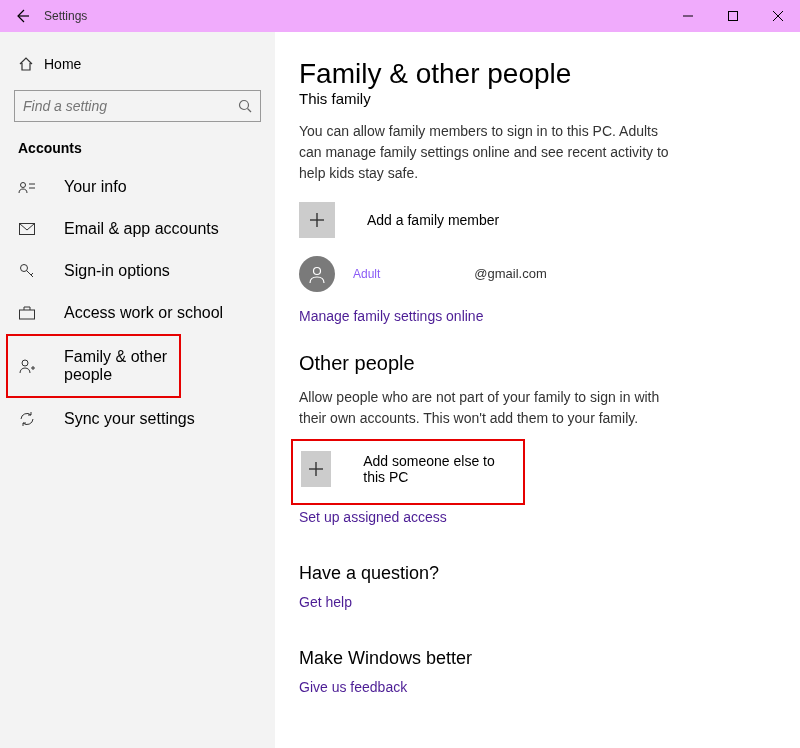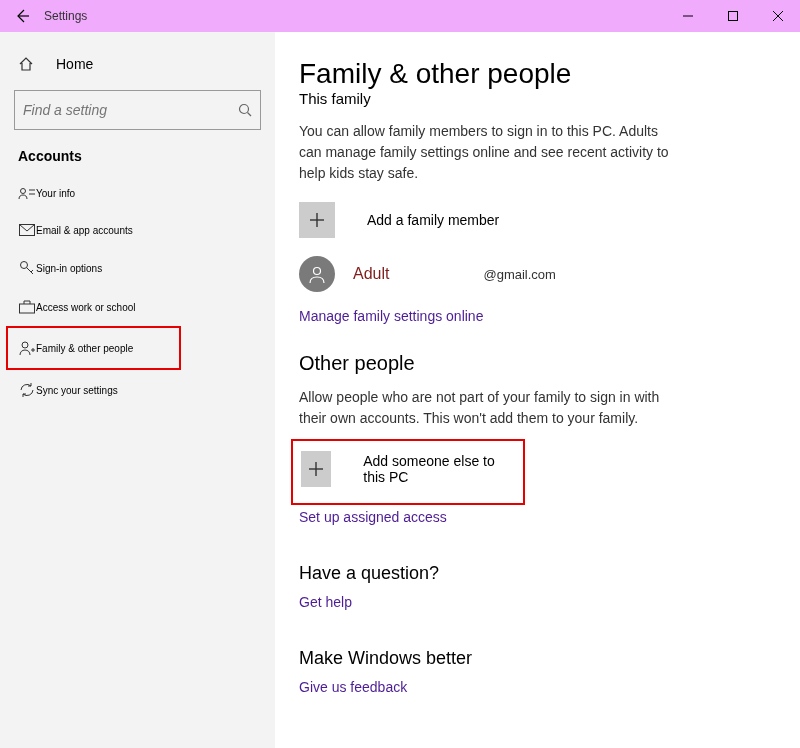--- a/index.html
+++ b/index.html
@@ -6,41 +6,41 @@
     body { font-family: "Segoe UI", Arial, sans-serif; font-size: 14px; color: #000; background: #fff; width: 800px; height: 748px; overflow: hidden; }
     .window { display: flex; flex-direction: column; width: 800px; height: 748px; }
     .titlebar { display: flex; align-items: center; height: 32px; background: #f0abfc; }
     .titlebar-left { display: flex; align-items: center; gap: 14px; padding-left: 14px; }
     .back-arrow { width: 16px; height: 16px; display: flex; align-items: center; justify-content: center; cursor: pointer; }
     .app-title { font-size: 12px; color: #333; }
     .titlebar-right { margin-left: auto; display: flex; }
     .win-btn { width: 45px; height: 32px; display: flex; align-items: center; justify-content: center; cursor: pointer; }
     .content { display: flex; flex: 1; min-height: 0; }
     .sidebar { width: 275px; background: #f3f3f3; padding-top: 18px; }
-    .home-row { display: flex; align-items: center; gap: 22px; padding: 6px 0 6px 18px; cursor: pointer; margin-bottom: 12px; }
+    .home-row { display: flex; align-items: center; gap: 10px; padding: 6px 0 6px 18px; cursor: pointer; margin-bottom: 12px; }
     .home-row span.label { font-size: 14px; }
     .search-wrap { margin: 0 14px 18px 14px; }
-    .search-box { display: flex; align-items: center; border: 1px solid #999; background: #f3f3f3; height: 40px; padding: 0 8px; }
+    .search-box { display: flex; align-items: center; border: 1px solid #999; background: #f3f3f3; height: 32px; padding: 0 8px; }
     .search-input { flex: 1; border: none; background: transparent; outline: none; font-size: 14px; font-style: italic; color: #666; }
     .section-header { font-weight: 600; font-size: 14px; padding: 0 0 10px 18px; }
-    .nav-item { display: flex; align-items: center; gap: 0; padding: 12px 0 12px 18px; cursor: pointer; font-size: 10px; }
+    .nav-item { display: flex; align-items: center; gap: 28px; padding: 12px 0 12px 18px; cursor: pointer; font-size: 16px; }
     .nav-item .icon-slot { width: 18px; display: flex; justify-content: center; }
     .highlight-red { border: 2px solid #e60000; }
     .nav-highlight { margin: 0 94px 0 6px; }
     .main { flex: 1; padding: 26px 40px 20px 24px; overflow-y: hidden; background: #fff; }
     h1.page-title { font-size: 28px; font-weight: 400; margin-bottom: 0px; }
     h2.sub-title { font-size: 15px; font-weight: 400; margin-bottom: 14px; }
     p.desc { font-size: 14px; color: #333; line-height: 1.5; margin-bottom: 18px; max-width: 370px; }
     .tile-row { display: flex; align-items: center; gap: 32px; margin-bottom: 18px; cursor: pointer; }
     .tile-icon { width: 36px; height: 36px; background: #ccc; display: flex; align-items: center; justify-content: center; }
     .avatar-icon { width: 36px; height: 36px; border-radius: 50%; background: #7a7a7a; display: flex; align-items: center; justify-content: center; }
     .tile-label { font-size: 14px; }
     .member-row { display: flex; align-items: center; gap: 18px; margin-bottom: 16px; }
     .member-texts { display: flex; gap: 94px; align-items: baseline; }
-    .member-role { font-size: 16px; color: #7f1d1d; }
+    .member-role { font-size: 12px; color: #8b5cf6; }
     .member-email { font-size: 13px; color: #333; margin-top: -18px; }
     .link { color: #4c1d95; font-size: 14px; cursor: pointer; margin-bottom: 28px; display: inline-block; }
     h3.section-title { font-size: 20px; font-weight: 400; margin-bottom: 12px; }
     .tile-highlight-wrap { border: 2px solid #e60000; padding: 10px 8px 12px 8px; max-width: 234px; margin-left: -8px; margin-top: -8px; margin-bottom: 4px; }
     .tile-highlight-wrap .tile-row { margin-bottom: 4px; }
     h4.q-title { font-size: 18px; font-weight: 400; margin-top: 28px; margin-bottom: 10px; }
     svg { display: block; }
   </style>
 </head>
 <body>

